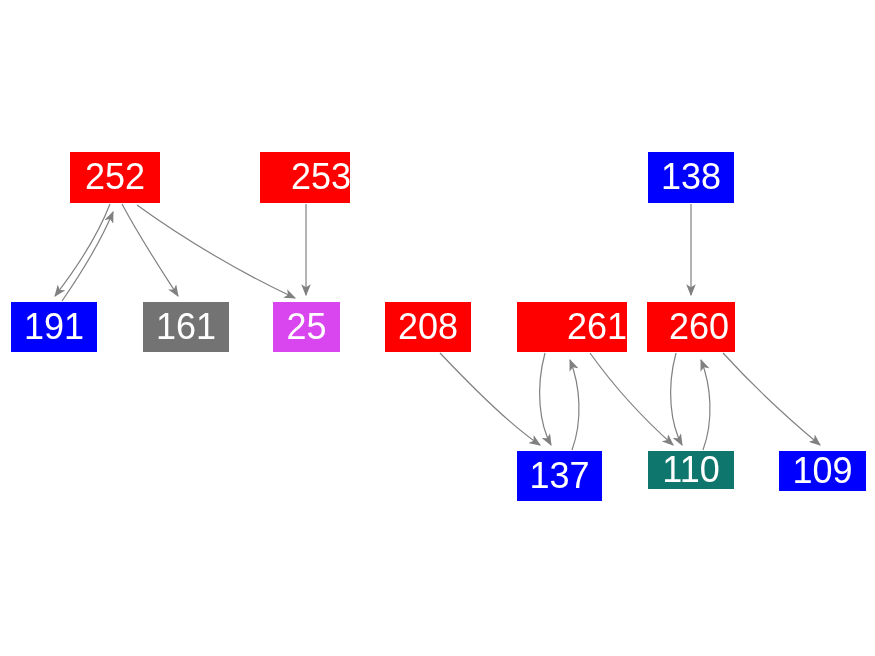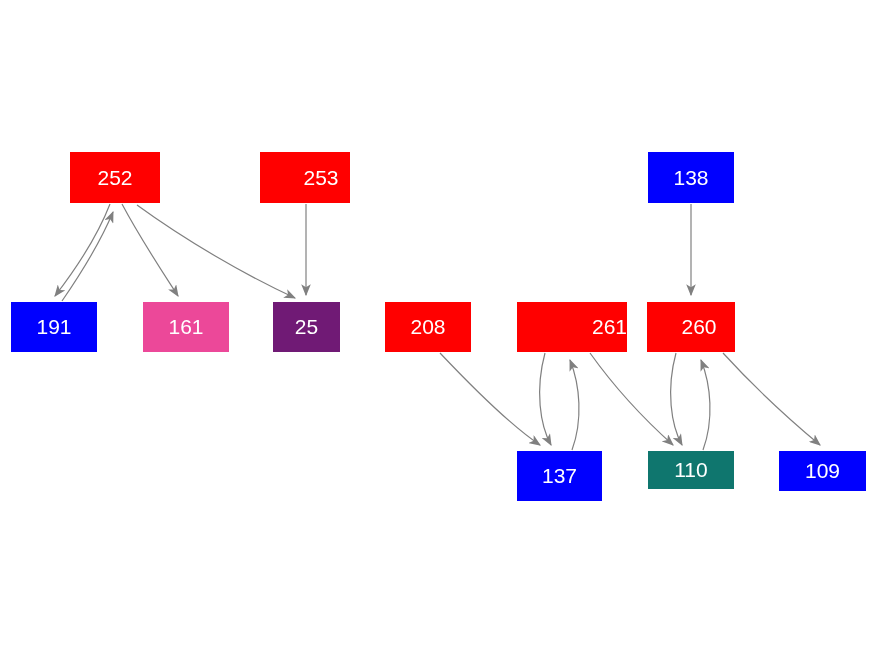--- a/index.html
+++ b/index.html
@@ -32,21 +32,21 @@
     height: 656px;
   }
   .graph-node {
     position: absolute;
     box-sizing: border-box;
     display: flex;
     align-items: center;
     justify-content: center;
     color: #ffffff;
     font-family: "Liberation Sans", sans-serif;
-    font-size: 21px;
+    font-size: 36px;
     line-height: 1;
     letter-spacing: 0px;
     user-select: none;
   }
   .graph-node .node-label {
     display: block;
     margin-top: -1px;
   }
 </style>
 </head>
@@ -83,24 +83,24 @@
       </div>
       <div class="graph-node" style="left: 260px; top: 152px; width: 90px; height: 51px; background: rgb(255, 0, 0); color: rgb(255, 255, 255); padding-left: 32px;">
         <span class="node-label">253</span>
       </div>
       <div class="graph-node" style="left: 648px; top: 152px; width: 86px; height: 51px; background: rgb(0, 0, 255); color: rgb(255, 255, 255);">
         <span class="node-label">138</span>
       </div>
       <div class="graph-node" style="left: 11px; top: 302px; width: 86px; height: 50px; background: rgb(0, 0, 255); color: rgb(255, 255, 255);">
         <span class="node-label">191</span>
       </div>
-      <div class="graph-node" style="left: 143px; top: 302px; width: 86px; height: 50px; background: #ec4899; color: rgb(255, 255, 255);">
+      <div class="graph-node" style="left: 143px; top: 302px; width: 86px; height: 50px; background: #737373; color: rgb(255, 255, 255);">
         <span class="node-label">161</span>
       </div>
-      <div class="graph-node" style="left: 273px; top: 302px; width: 67px; height: 50px; background: #701a75; color: rgb(255, 255, 255);">
+      <div class="graph-node" style="left: 273px; top: 302px; width: 67px; height: 50px; background: #d946ef; color: rgb(255, 255, 255);">
         <span class="node-label">25</span>
       </div>
       <div class="graph-node" style="left: 385px; top: 302px; width: 86px; height: 50px; background: rgb(255, 0, 0); color: rgb(255, 255, 255);">
         <span class="node-label">208</span>
       </div>
       <div class="graph-node" style="left: 517px; top: 302px; width: 110px; height: 50px; background: rgb(255, 0, 0); color: rgb(255, 255, 255); justify-content: flex-end;">
         <span class="node-label">261</span>
       </div>
       <div class="graph-node" style="left: 647px; top: 302px; width: 88px; height: 50px; background: rgb(255, 0, 0); color: rgb(255, 255, 255); padding-left: 16px;">
         <span class="node-label">260</span>

